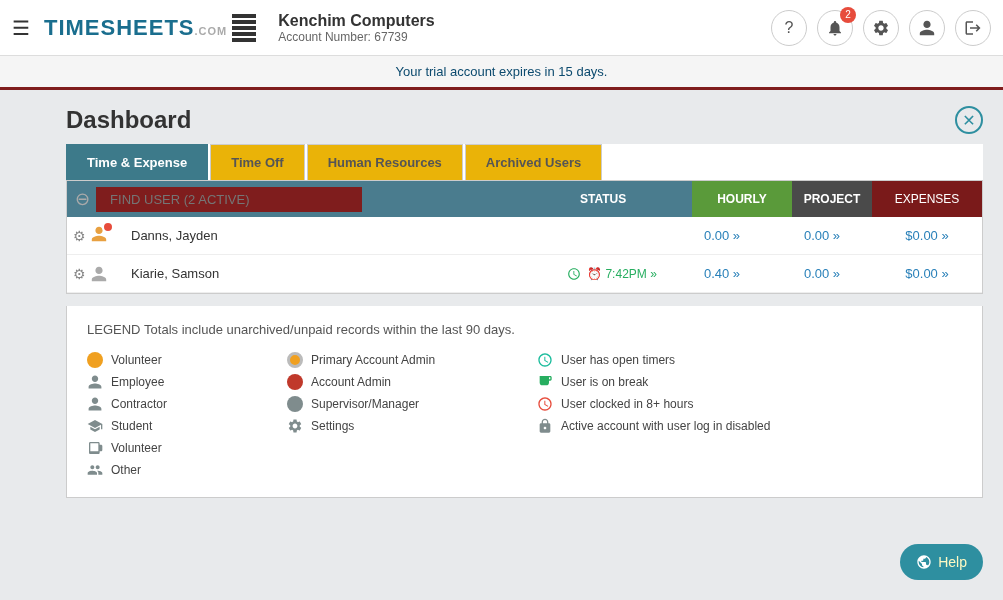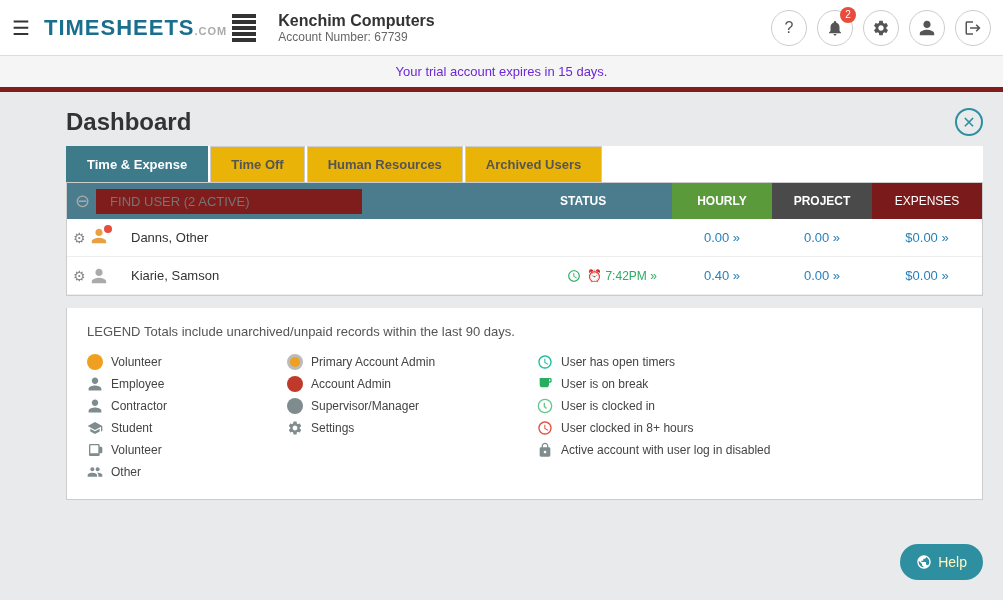--- a/index.html
+++ b/index.html
@@ -80,22 +80,22 @@
       align-items: center;
       justify-content: center;
     }
 
     
     .trial-banner {
       background: #f5f5f5;
       text-align: center;
       padding: 8px;
       font-size: 13px;
-      color: #6d28d9;
-      border-bottom: 5px solid #7f1d1d;
+      color: #0c4a6e;
+      border-bottom: 3px solid #7f1d1d;
     }
 
     
     .main-content {
       padding: 16px 20px;
       background: #e8eaec;
       margin-left: 46px;
     }
 
     
@@ -181,21 +181,21 @@
       font-size: 12px;
       font-weight: bold;
       background: #5a9a3a;
       padding: 8px;
       height: 36px;
       display: flex;
       align-items: center;
       justify-content: center;
     }
     .col-project {
-      width: 100px;
+      width: 80px;
       text-align: center;
       font-size: 12px;
       font-weight: bold;
       background: #4a4a4a;
       padding: 8px;
       height: 36px;
       display: flex;
       align-items: center;
       justify-content: center;
     }
@@ -404,21 +404,21 @@
     <div class="user-row">
       <div class="row-icons">
         <span class="gear-icon">⚙</span>
         <span style="position:relative; display:inline-block;">
           <svg width="18" height="18" viewBox="0 0 24 24" fill="#e8a040">
             <path d="M12 12c2.7 0 4.8-2.1 4.8-4.8S14.7 2.4 12 2.4 7.2 4.5 7.2 7.2 9.3 12 12 12zm0 2.4c-3.2 0-9.6 1.6-9.6 4.8v2.4h19.2v-2.4c0-3.2-6.4-4.8-9.6-4.8z"></path>
           </svg>
           <span style="position:absolute;top:-4px;right:-6px;width:12px;height:12px;border-radius:50%;background:#e74c3c;border:2px solid white;"></span>
         </span>
       </div>
-      <div class="user-name">Danns, Other</div>
+      <div class="user-name">Danns, Jayden</div>
       <div class="user-status"></div>
       <div class="cell-value">0.00 »</div>
       <div class="cell-value">0.00 »</div>
       <div class="cell-expenses">$0.00 »</div>
     </div>
 
     <div class="user-row">
       <div class="row-icons">
         <span class="gear-icon">⚙</span>
         <svg width="18" height="18" viewBox="0 0 24 24" fill="#aaa">
@@ -510,27 +510,20 @@
           </svg>
           <span>User has open timers</span>
         </div>
         <div class="legend-item">
           <svg width="16" height="16" viewBox="0 0 24 24" fill="#27ae60">
             <path d="M20 3H4v10c0 2.21 1.79 4 4 4h6c2.21 0 4-1.79 4-4v-3h2c1.11 0 2-.89 2-2V5c0-1.11-.89-2-2-2zm0 5h-2V5h2v3z"></path>
           </svg>
           <span>User is on break</span>
         </div>
         <div class="legend-item">
-          <svg width="16" height="16" viewBox="0 0 24 24" fill="#27ae60" style="opacity:0.7;">
-            <circle cx="12" cy="12" r="10" fill="none" stroke="#27ae60" stroke-width="2"></circle>
-            <path d="M12 7v5l3 3-1.5 1.5L10 13V7h2z" fill="#27ae60"></path>
-          </svg>
-          <span>User is clocked in</span>
-        </div>
-        <div class="legend-item">
           <svg width="16" height="16" viewBox="0 0 24 24" fill="#e74c3c">
             <path d="M12 2C6.48 2 2 6.48 2 12s4.48 10 10 10 10-4.48 10-10S17.52 2 12 2zm0 18c-4.41 0-8-3.59-8-8s3.59-8 8-8 8 3.59 8 8-3.59 8-8 8zm.5-13H11v6l5.25 3.15.75-1.23-4.5-2.67V7z"></path>
           </svg>
           <span>User clocked in 8+ hours</span>
         </div>
         <div class="legend-item">
           <svg width="16" height="16" viewBox="0 0 24 24" fill="#7f8c8d">
             <path d="M18 8h-1V6c0-2.76-2.24-5-5-5S7 3.24 7 6v2H6c-1.1 0-2 .9-2 2v10c0 1.1.9 2 2 2h12c1.1 0 2-.9 2-2V10c0-1.1-.9-2-2-2zm-6 9c-1.1 0-2-.9-2-2s.9-2 2-2 2 .9 2 2-.9 2-2 2zm3.1-9H8.9V6c0-1.71 1.39-3.1 3.1-3.1 1.71 0 3.1 1.39 3.1 3.1v2z"></path>
           </svg>
           <span>Active account with user log in disabled</span>

